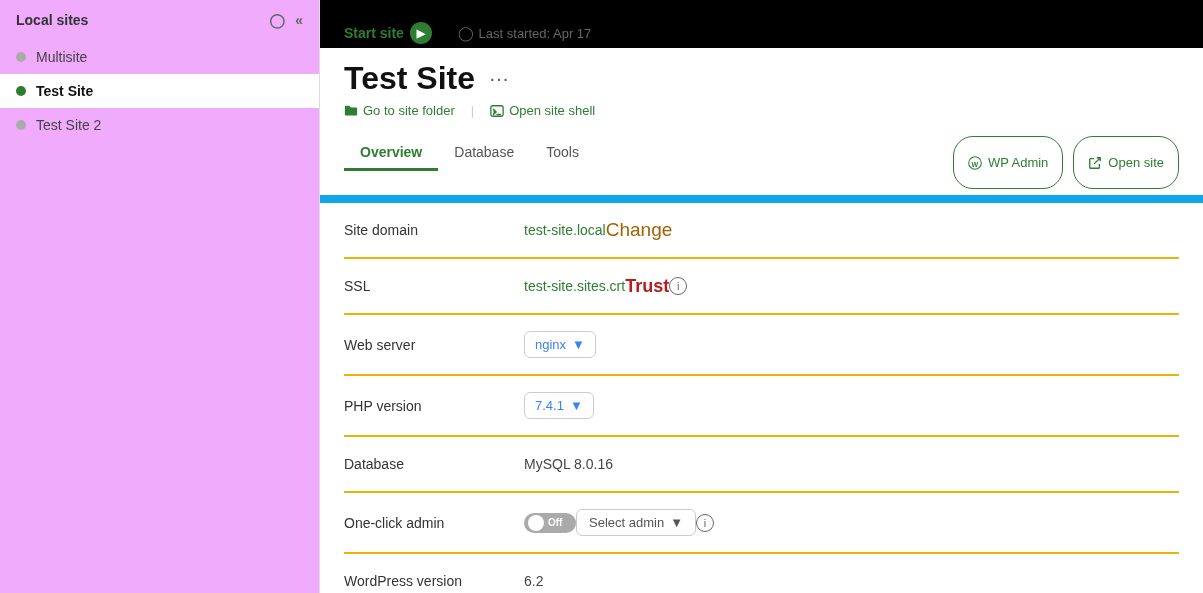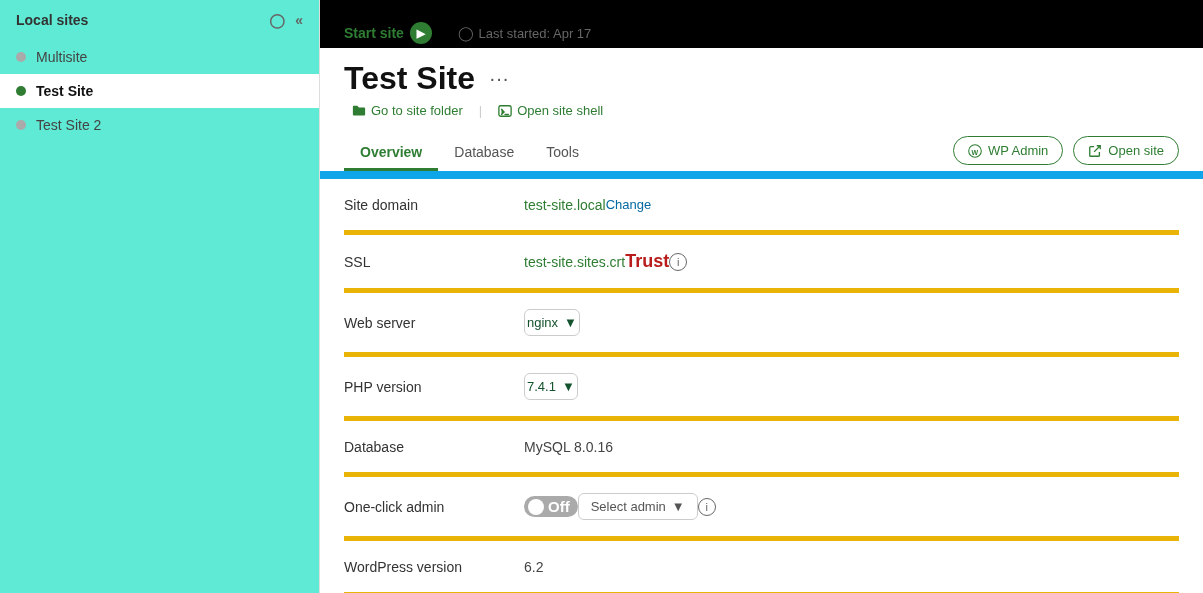--- a/index.html
+++ b/index.html
@@ -2,21 +2,21 @@
 <html><head>
   <meta charset="utf-8">
   <style>
     * { box-sizing: border-box; margin: 0; padding: 0; }
     body { font-family: -apple-system, BlinkMacSystemFont, 'Segoe UI', sans-serif; font-size: 14px; background: #f5f5f5; display: flex; height: 593px; overflow: hidden; }
 
     
     .sidebar {
       width: 320px;
       min-width: 320px;
-      background: #5eead4;
+      background: #f0abfc;
       border-right: 1px solid #ddd;
       display: flex;
       flex-direction: column;
       height: 100%;
     }
     .sidebar-header {
       display: flex;
       align-items: center;
       justify-content: space-between;
       padding: 12px 16px;
@@ -114,21 +114,20 @@
       background: none;
       border: none;
       padding: 0 4px;
     }
     .site-actions {
       display: flex;
       align-items: flex-start;
       gap: 0;
       margin-top: 6px;
       font-size: 13px;
-      margin-left: 8px;
     }
     .site-action-link {
       display: flex;
       align-items: center;
       gap: 5px;
       color: #2e7d32;
       cursor: pointer;
       padding: 0 12px 0 0;
       font-size: 13px;
       background: none;
@@ -172,54 +171,54 @@
       gap: 10px;
       padding-bottom: 6px;
     }
     .tab-action-btn {
       display: flex;
       align-items: center;
       gap: 6px;
       border: 1.5px solid #2e7d32;
       color: #2e7d32;
       border-radius: 20px;
-      padding: 6px 14px;
+      padding: 18px 14px;
       font-size: 13px;
       cursor: pointer;
       background: none;
       font-weight: 500;
     }
 
     
     .overview {
       flex: 1;
       overflow-y: auto;
       padding: 0 24px;
     }
     .overview-row {
       display: flex;
       align-items: center;
       padding: 16px 0;
-      border-bottom: 5px solid #eab308;
+      border-bottom: 2px solid #eab308;
       min-height: 56px;
     }
     .overview-label {
       width: 180px;
       min-width: 180px;
       color: #333;
       font-size: 14px;
     }
     .overview-value {
       display: flex;
       align-items: center;
       color: #444;
       font-size: 14px;
     }
     .green-text { color: #2e7d32; }
-    .change-link { color: #0369a1; font-size: 13px; cursor: pointer; }
+    .change-link { color: #a16207; font-size: 19px; cursor: pointer; }
     .trust-btn {
       color: #b91c1c;
       font-weight: 600;
       cursor: pointer;
       background: none;
       border: none;
       font-size: 18px;
     }
     .info-icon {
       width: 18px; height: 18px;
@@ -230,42 +229,42 @@
       color: #666;
       cursor: pointer;
       flex-shrink: 0;
     }
     .dropdown-btn {
       display: flex;
       align-items: center;
       gap: 6px;
       border: 1.5px solid #ccc;
       border-radius: 6px;
-      padding: 5px 2px;
+      padding: 5px 10px;
       background: #fff;
       cursor: pointer;
       font-size: 13px;
-      color: #14532d;
+      color: #3b82f6;
     }
     .toggle-off {
       display: flex;
       align-items: center;
       background: #aaa;
       border-radius: 20px;
       padding: 2px 8px 2px 4px;
       gap: 4px;
       cursor: pointer;
       min-width: 52px;
     }
     .toggle-circle {
       width: 16px; height: 16px;
       background: white;
       border-radius: 50%;
     }
-    .toggle-label { color: white; font-size: 15px; font-weight: 600; }
+    .toggle-label { color: white; font-size: 10px; font-weight: 600; }
     .select-admin-btn {
       display: flex;
       align-items: center;
       gap: 6px;
       border: 1.5px solid #ccc;
       border-radius: 6px;
       padding: 5px 12px;
       background: #fff;
       cursor: pointer;
       font-size: 13px;

